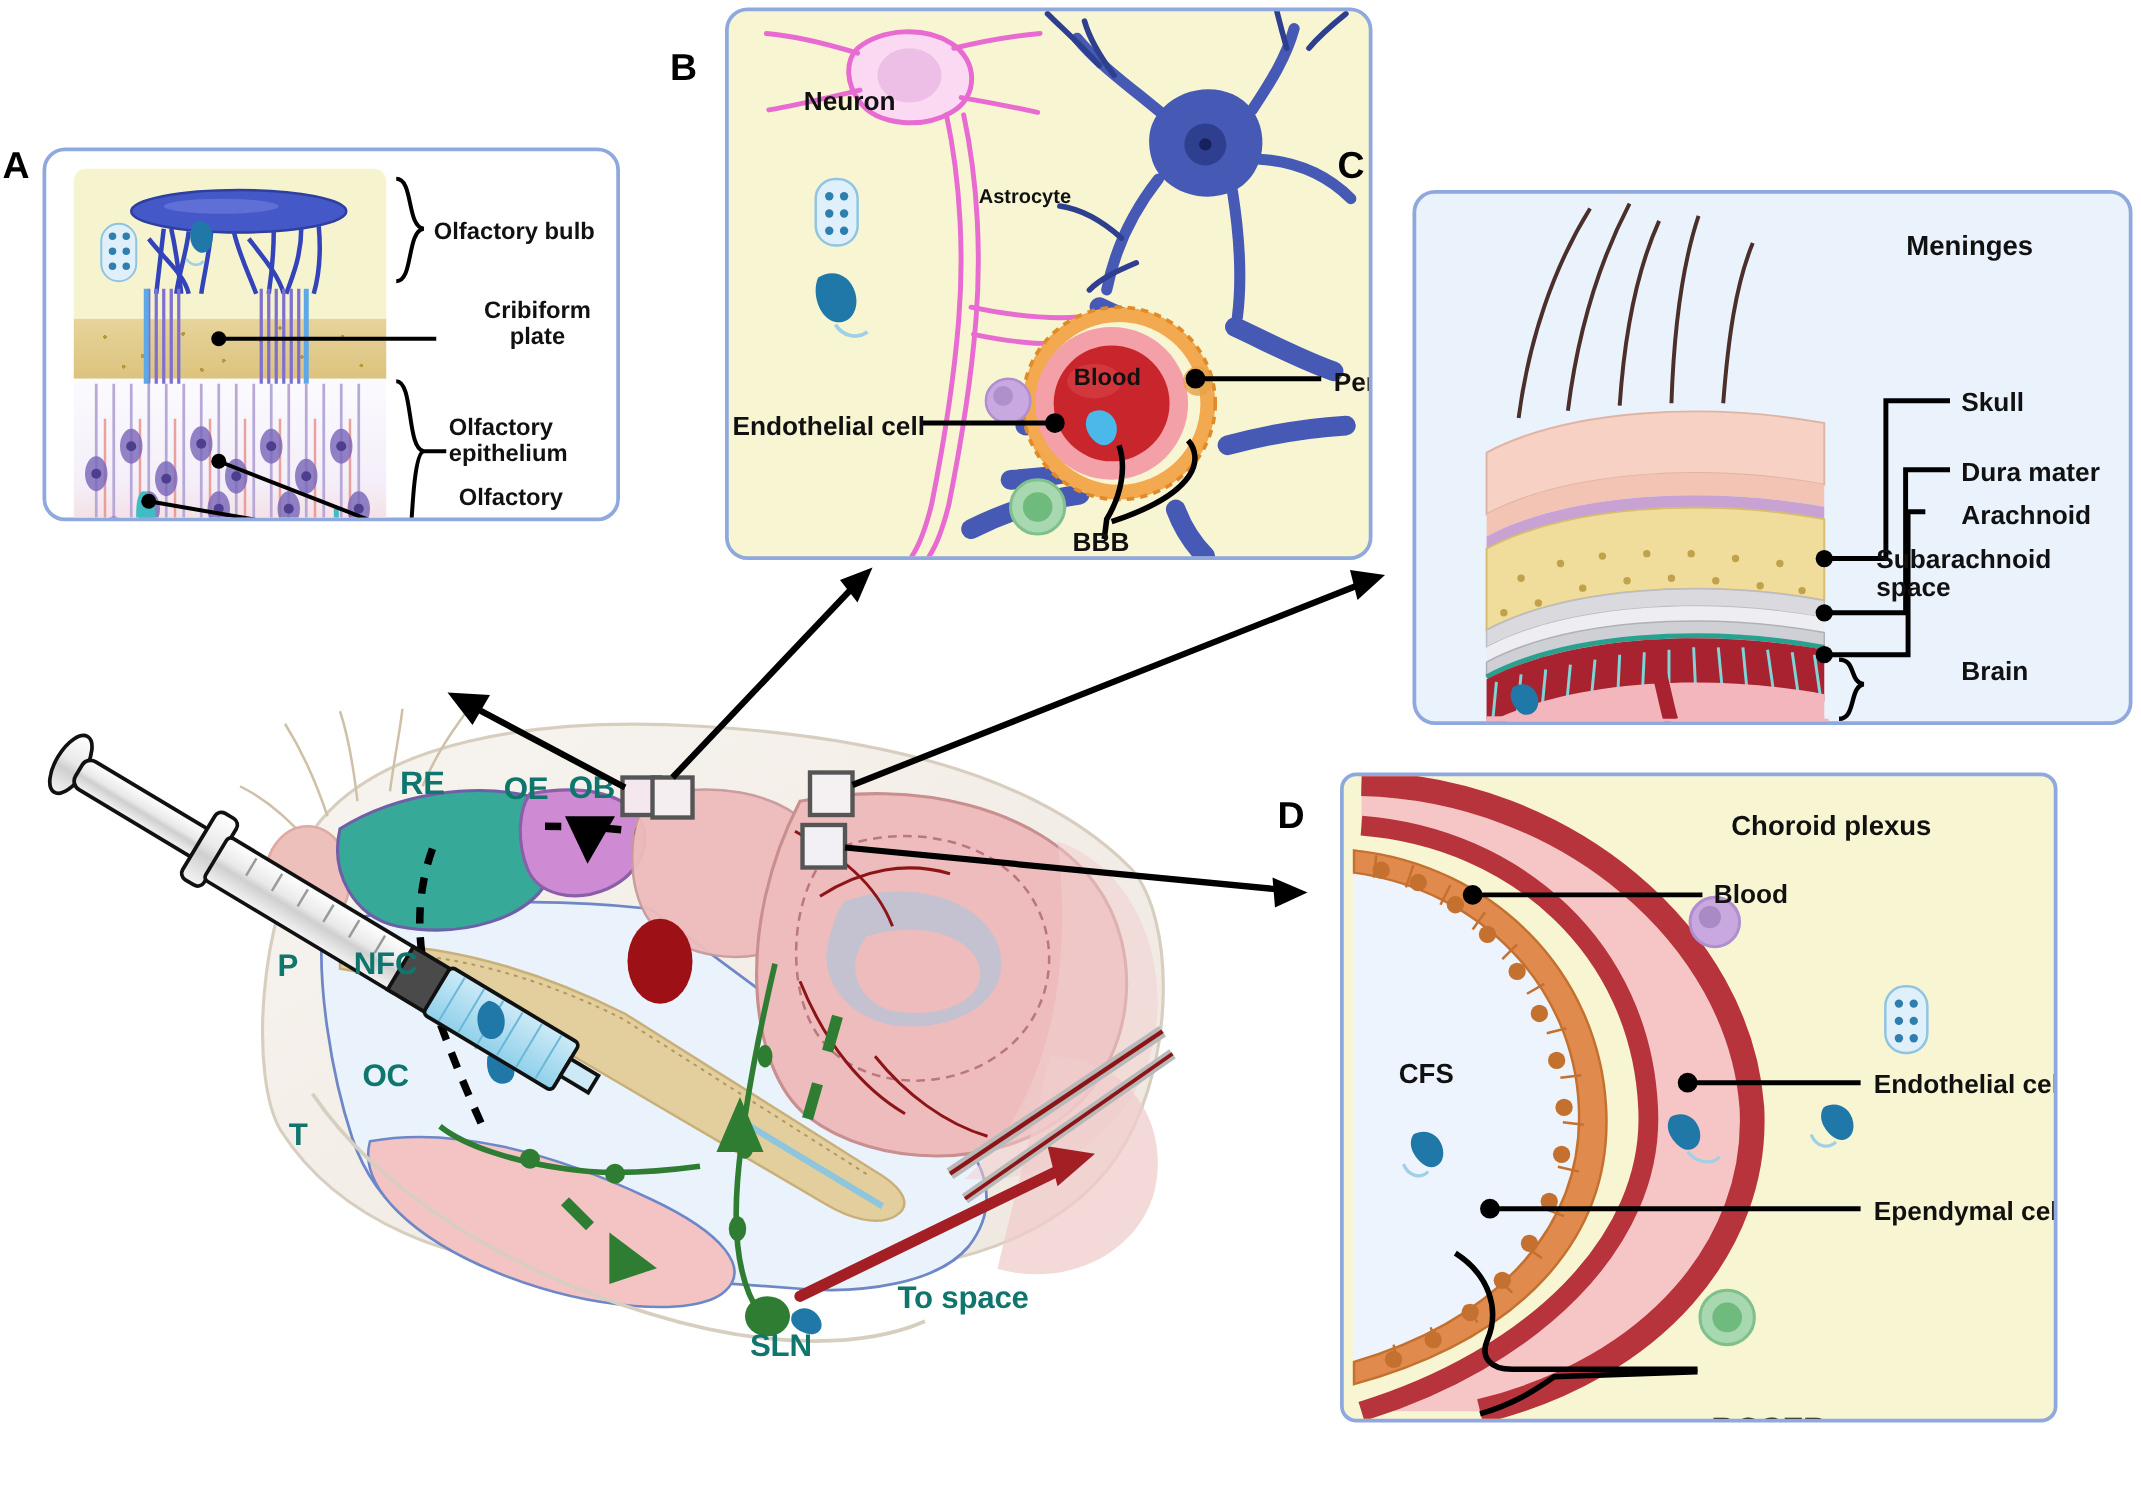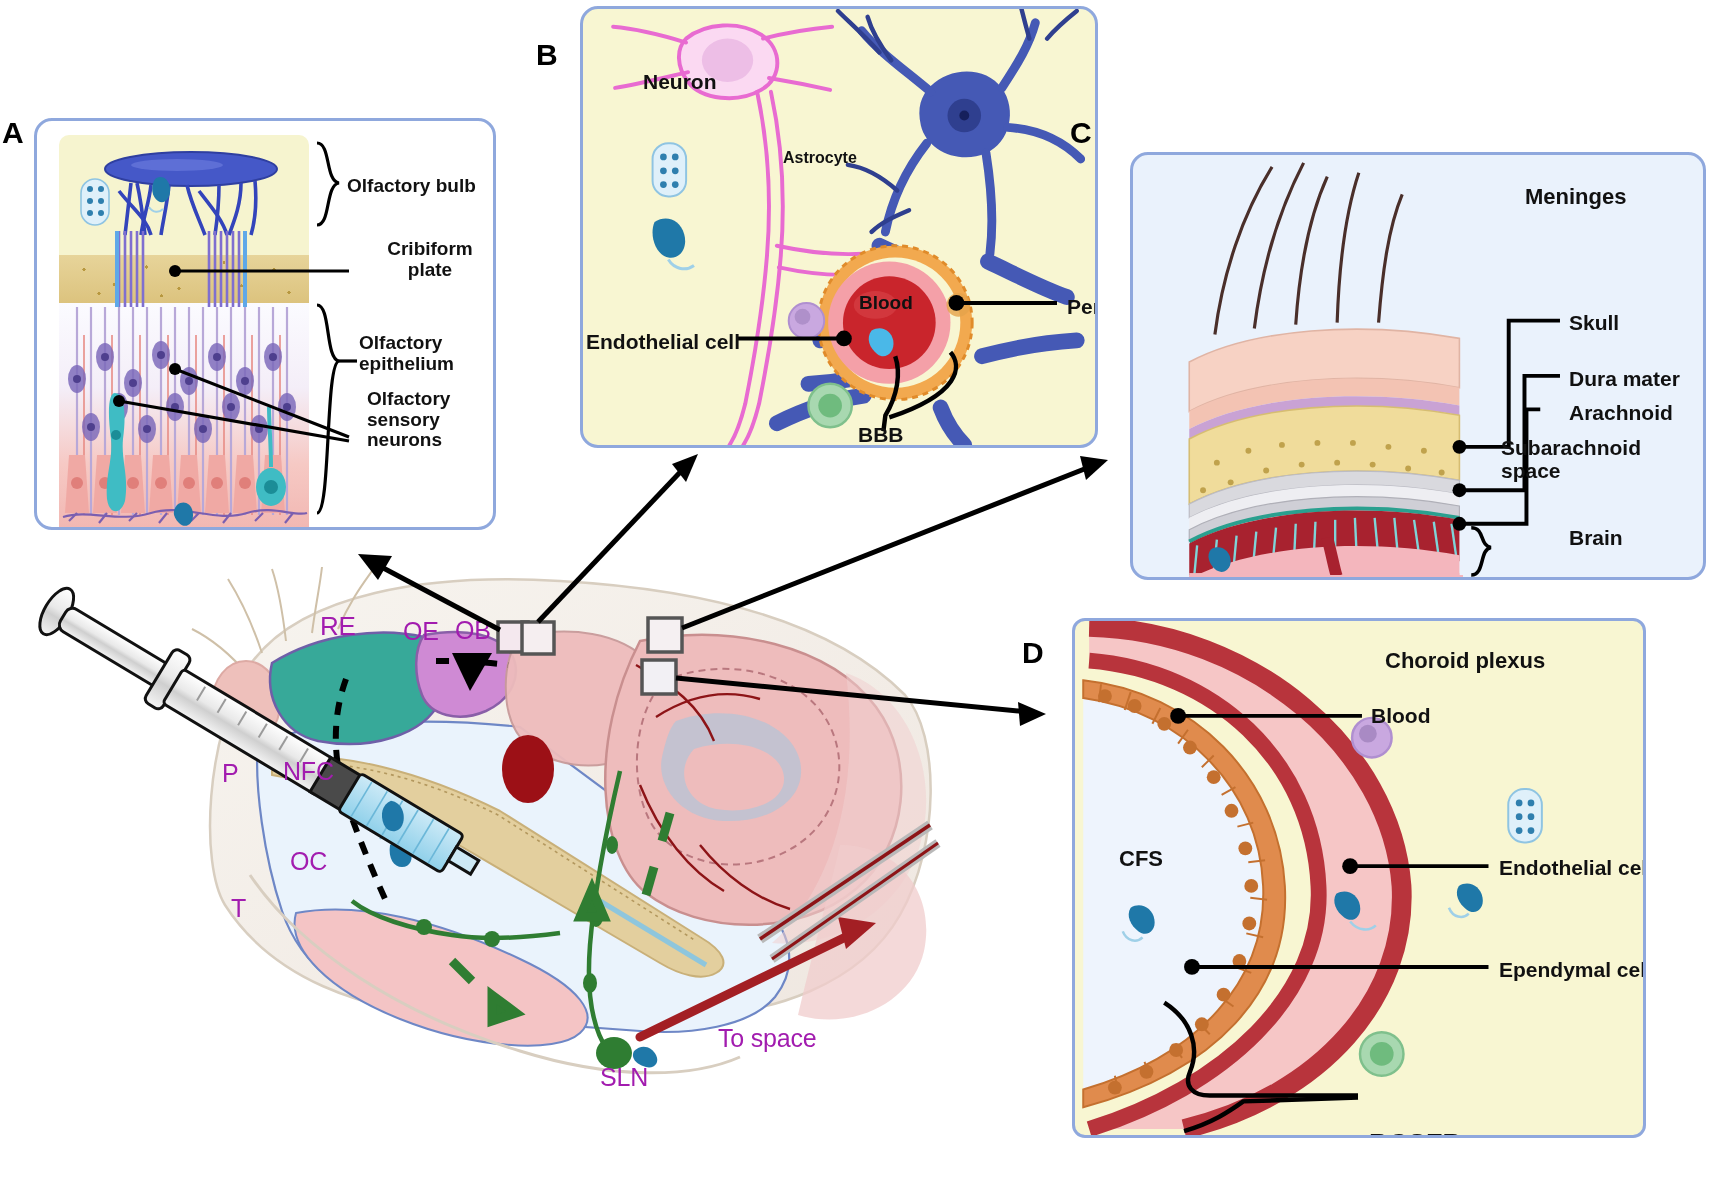--- a/index.html
+++ b/index.html
@@ -4,26 +4,26 @@
 <style>
   html,body{margin:0;padding:0;background:#ffffff;}
   body{width:1713px;height:1191px;position:relative;overflow:hidden;
        font-family:"Liberation Sans","DejaVu Sans",sans-serif;color:#000;}
 
   .panel{position:absolute;border:3px solid #8fa8dd;border-radius:18px;box-sizing:border-box;
          background:#ffffff;overflow:hidden;}
   .panel-letter{position:absolute;font-weight:bold;font-size:30px;line-height:1;color:#000;}
 
   
-  .lbl{position:absolute;font-weight:normal;color:#a21caf;white-space:pre;line-height:1.06;letter-spacing:-.2px;}
+  .lbl{position:absolute;font-weight:bold;color:#0f766e;white-space:pre;line-height:1.06;letter-spacing:-.2px;}
   .svgfull{position:absolute;left:0;top:0;width:100%;height:100%;overflow:visible;}
   .overlay{position:absolute;left:0;top:0;width:1713px;height:1191px;pointer-events:none;}
 
   
-  #panelA{left:34px;top:118px;width:462px;height:412px;}
+  #panelA{left:34px;top:118px;width:462px;height:299px;}
   #panelA .inner{position:absolute;left:22px;top:14px;width:250px;height:392px;}
   .a-bulbzone{position:absolute;left:0;top:0;width:250px;height:120px;background:#f6f4cf;border-radius:10px 10px 0 0;}
   .a-crib{position:absolute;left:0;top:120px;width:250px;height:48px;
           background:linear-gradient(#e7d49a,#dcc37e);}
   .a-crib:after{content:"";position:absolute;inset:0;
      background:
        radial-gradient(2.5px 2.5px at 10% 30%, #b8983f 60%, transparent 61%),
        radial-gradient(2.5px 2.5px at 22% 62%, #b8983f 60%, transparent 61%),
        radial-gradient(2.5px 2.5px at 35% 25%, #b8983f 60%, transparent 61%),
        radial-gradient(2.5px 2.5px at 48% 70%, #b8983f 60%, transparent 61%),

